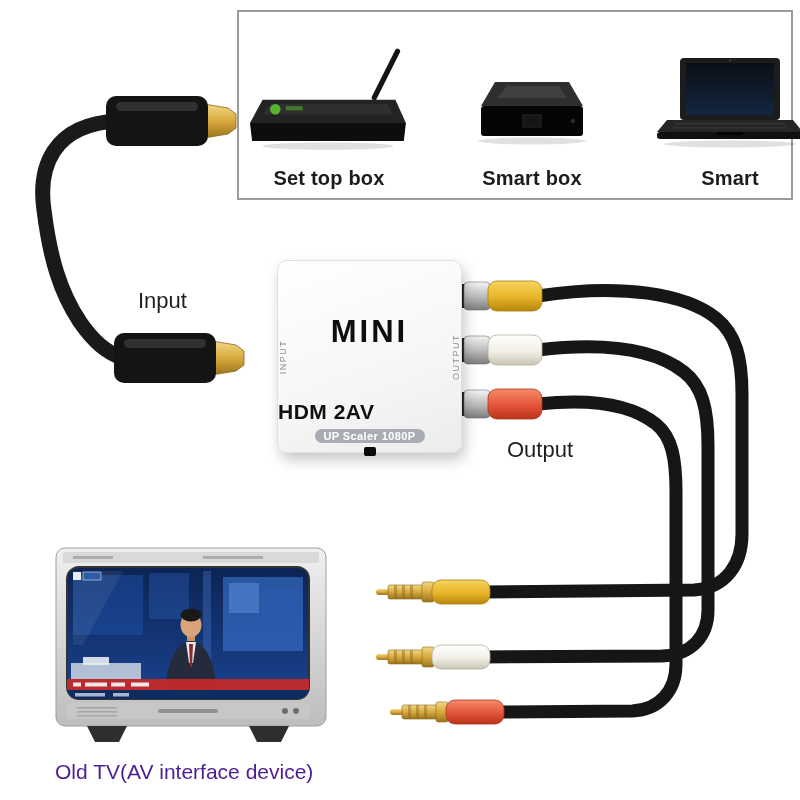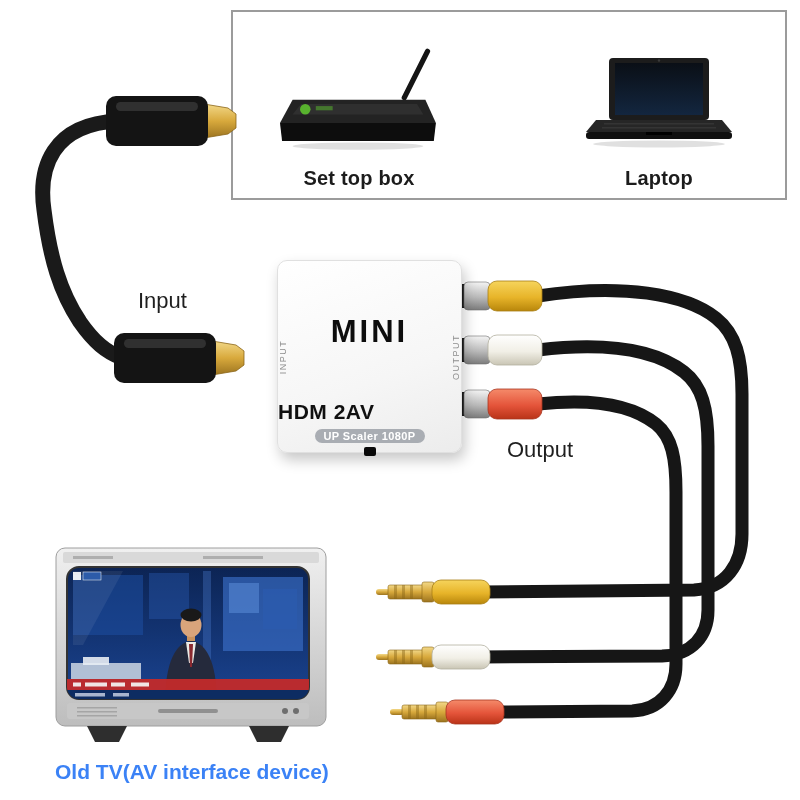--- a/index.html
+++ b/index.html
@@ -1,20 +1,20 @@
 <!DOCTYPE html>
 <html><head>
 <meta charset="utf-8">
 <style>
   * { margin:0; padding:0; box-sizing:border-box; }
   html,body { width:800px; height:800px; background:#fff; font-family:"Liberation Sans", sans-serif; }
   .canvas { position:relative; width:800px; height:800px; background:#fff; overflow:hidden; }
 
   .devices-panel {
-    position:absolute; left:231px; top:10px; width:556px; height:190px;
+    position:absolute; left:237px; top:10px; width:556px; height:190px;
     border:2px solid #9b9b9b; background:#fff; display:flex; z-index:1;gap:48px;
   }
   .device { flex:1; display:flex; flex-direction:column; align-items:center; justify-content:flex-end; padding-bottom:8px; }
   .device-label { font-size:20px; font-weight:600; color:#1c1c1c; margin-top:4px; letter-spacing:.2px; }
 
   .overlay { position:absolute; left:0; top:0; width:800px; height:800px; z-index:2; pointer-events:none; }
   .tv-wrap { position:absolute; left:53px; top:545px; width:278px; height:205px; z-index:2; }
 
   .converter {
     position:absolute; left:277px; top:260px; width:185px; height:193px;
@@ -26,59 +26,70 @@
   .model { position:absolute; top:139px; left:0; right:0; text-align:left; font-size:21px; font-weight:700; color:#101010; letter-spacing:.5px; }
   .scaler { position:absolute; top:168px; left:50%; transform:translateX(-50%); font-size:11px; font-weight:700; color:#fff; background:#a9adb3; padding:1px 9px; border-radius:7px; letter-spacing:.4px; white-space:nowrap; }
   .side-label { position:absolute; width:60px; text-align:center; font-size:9px; letter-spacing:1.5px; color:#8d8d8d; }
   .side-left  { left:-25px;  top:50%; transform:translateY(-50%) rotate(-90deg); }
   .side-right { right:-25px; top:50%; transform:translateY(-50%) rotate(-90deg); }
   .reset-dot { position:absolute; bottom:-4px; left:50%; transform:translateX(-50%); width:12px; height:9px; background:#0a0a0a; border-radius:2px; }
 
   .ann { position:absolute; z-index:4; color:#1f1f1f; font-size:22px; }
   .label-input  { left:138px; top:288px; }
   .label-output { left:507px; top:437px; }
-  .tv-caption { position:absolute; left:55px; top:760px; font-size:21px; font-weight:700; color:#3b82f6; z-index:4; }
+  .tv-caption { position:absolute; left:55px; top:760px; font-size:21px; font-weight:400; color:#4c1d95; z-index:4; }
 </style>
 </head>
 <body>
 
 <div class="canvas">
 
   <div class="devices-panel">
     <div class="device">
       <svg width="180" height="118" viewBox="0 0 170 112">
         <path d="M 128 50 L 150 6" stroke="#151515" stroke-width="5" stroke-linecap="round"></path>
         <ellipse cx="84" cy="96" rx="62" ry="3.5" fill="#000" opacity="0.12"></ellipse>
         <polygon points="22,52 148,52 158,74 10,74" fill="#232323"></polygon>
         <polygon points="30,56 140,56 146,66 22,66" fill="#3a3a3a" opacity="0.55"></polygon>
         <polygon points="10,74 158,74 156,91 12,91" fill="#0d0d0d"></polygon>
         <circle cx="34" cy="61" r="5" fill="#58b32e"></circle>
         <rect x="44" y="58" width="16" height="4" fill="#58b32e" opacity="0.55"></rect>
       </svg>
       <div class="device-label">Set top box</div>
+    </div>
+    <div class="device">
+      <svg width="130" height="118" viewBox="0 0 130 112">
+        <ellipse cx="65" cy="93" rx="54" ry="3.5" fill="#000" opacity="0.12"></ellipse>
+        <polygon points="28,34 102,34 116,58 14,58" fill="#2e2e2e"></polygon>
+        <polygon points="40,38 92,38 100,50 30,50" fill="#565656" opacity="0.45"></polygon>
+        <rect x="14" y="58" width="102" height="30" rx="3" fill="#050505"></rect>
+        <rect x="56" y="67" width="18" height="12" fill="#151515" stroke="#262626" stroke-width="1"></rect>
+        <circle cx="106" cy="73" r="2.2" fill="#2b2b2b"></circle>
+      </svg>
+      <div class="device-label">Smart box</div>
     </div>
     <div class="device">
       <svg width="170" height="118" viewBox="0 0 170 112">
         <defs>
           <linearGradient id="lapScr" x1="0" y1="0" x2="0" y2="1">
             <stop offset="0" stop-color="#0a0f16"></stop>
               <stop offset="1" stop-color="#13263f"></stop>
           </linearGradient>
         </defs>
         <ellipse cx="85" cy="96" rx="66" ry="3.5" fill="#000" opacity="0.12"></ellipse>
         <rect x="35" y="10" width="100" height="62" rx="4" fill="#1c1c1c"></rect>
         <rect x="41" y="15" width="88" height="52" fill="url(#lapScr)"></rect>
         <circle cx="85" cy="12.5" r="1.2" fill="#3a3a3a"></circle>
         <polygon points="22,72 148,72 158,84 12,84" fill="#262626"></polygon>
         <rect x="30" y="75" width="110" height="1.6" fill="#3a3a3a" opacity="0.7"></rect>
         <rect x="28" y="79" width="114" height="1.6" fill="#3a3a3a" opacity="0.7"></rect>
         <rect x="12" y="84" width="146" height="7" rx="3" fill="#101010"></rect>
         <rect x="72" y="84" width="26" height="3" fill="#000"></rect>
       </svg>
-      <div class="device-label">Laptop</div>
+      <div class="device-label">Smart</div>
     </div>
   </div>
 
   <svg class="overlay" viewBox="0 0 800 800">
     <defs>
       <linearGradient id="gold" x1="0" y1="0" x2="0" y2="1">
         <stop offset="0" stop-color="#f2d888"></stop>
           <stop offset="0.5" stop-color="#d8a93c"></stop>
           <stop offset="1" stop-color="#9c7420"></stop>
       </linearGradient>

